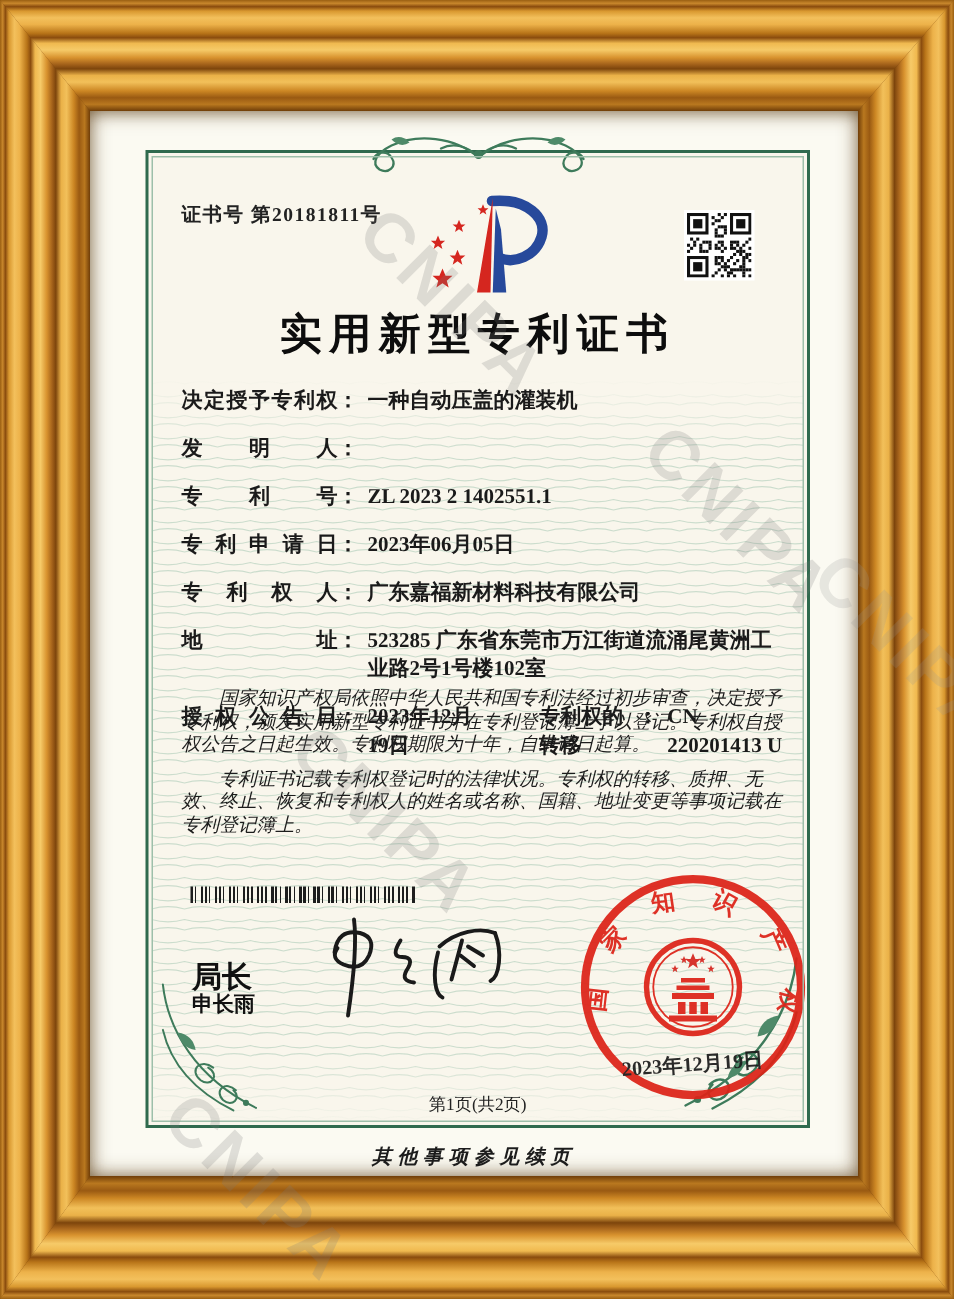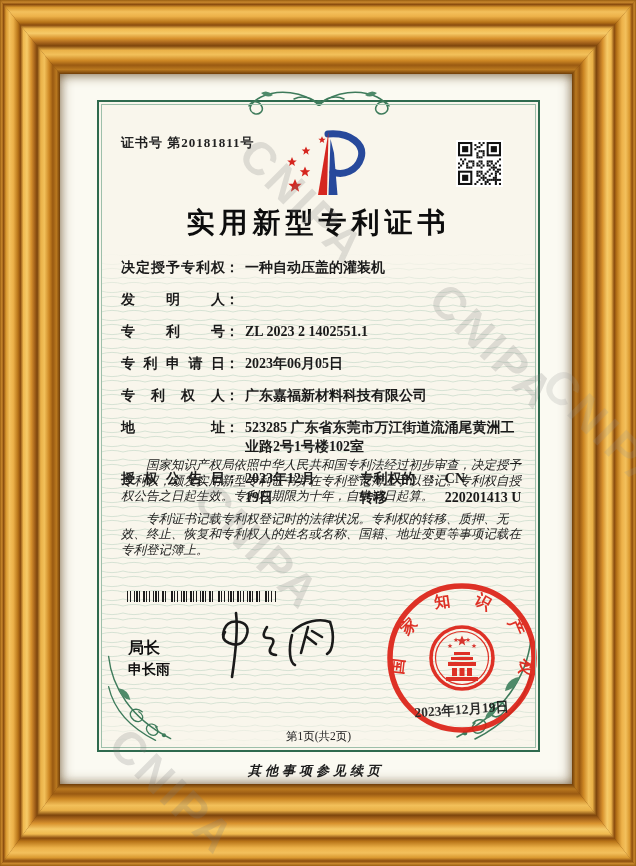--- a/index.html
+++ b/index.html
@@ -69,21 +69,21 @@
            font-size:12.5px; line-height:15.5px; font-style:italic;
            color:#1c1c1c; font-weight:500; }
   .paras p { text-indent:2em; margin-bottom:7px; }
 
   .barcode { position:absolute; left:28px; top:489px; width:150px; height:11px;
       background:repeating-linear-gradient(90deg,
         #1d1d1d 0 1.5px, transparent 1.5px 3px,
         #1d1d1d 3px 3.8px, transparent 3.8px 6.8px,
         #1d1d1d 6.8px 8.4px, transparent 8.4px 9.4px); }
 
-  .signer-title { position:absolute; left:29px; top:536px; font-size:16px;
+  .signer-title { position:absolute; left:29px; top:536px; font-size:20px;
                   font-weight:bold; font-family:"Liberation Sans",sans-serif; color:#111; }
   .signer-name  { position:absolute; left:29px; top:559px; font-size:14px;
                   font-weight:bold; font-family:"Liberation Sans",sans-serif; color:#111; }
   .signature { position:absolute; left:112px; top:503px; width:145px; height:82px; }
 
   .seal { position:absolute; left:281px; top:472px; width:164px; height:164px;
           opacity:.93; }
 
   .page-note { position:absolute; left:0; right:0; top:627px; text-align:center;
                font-size:11.5px; color:#222; }

